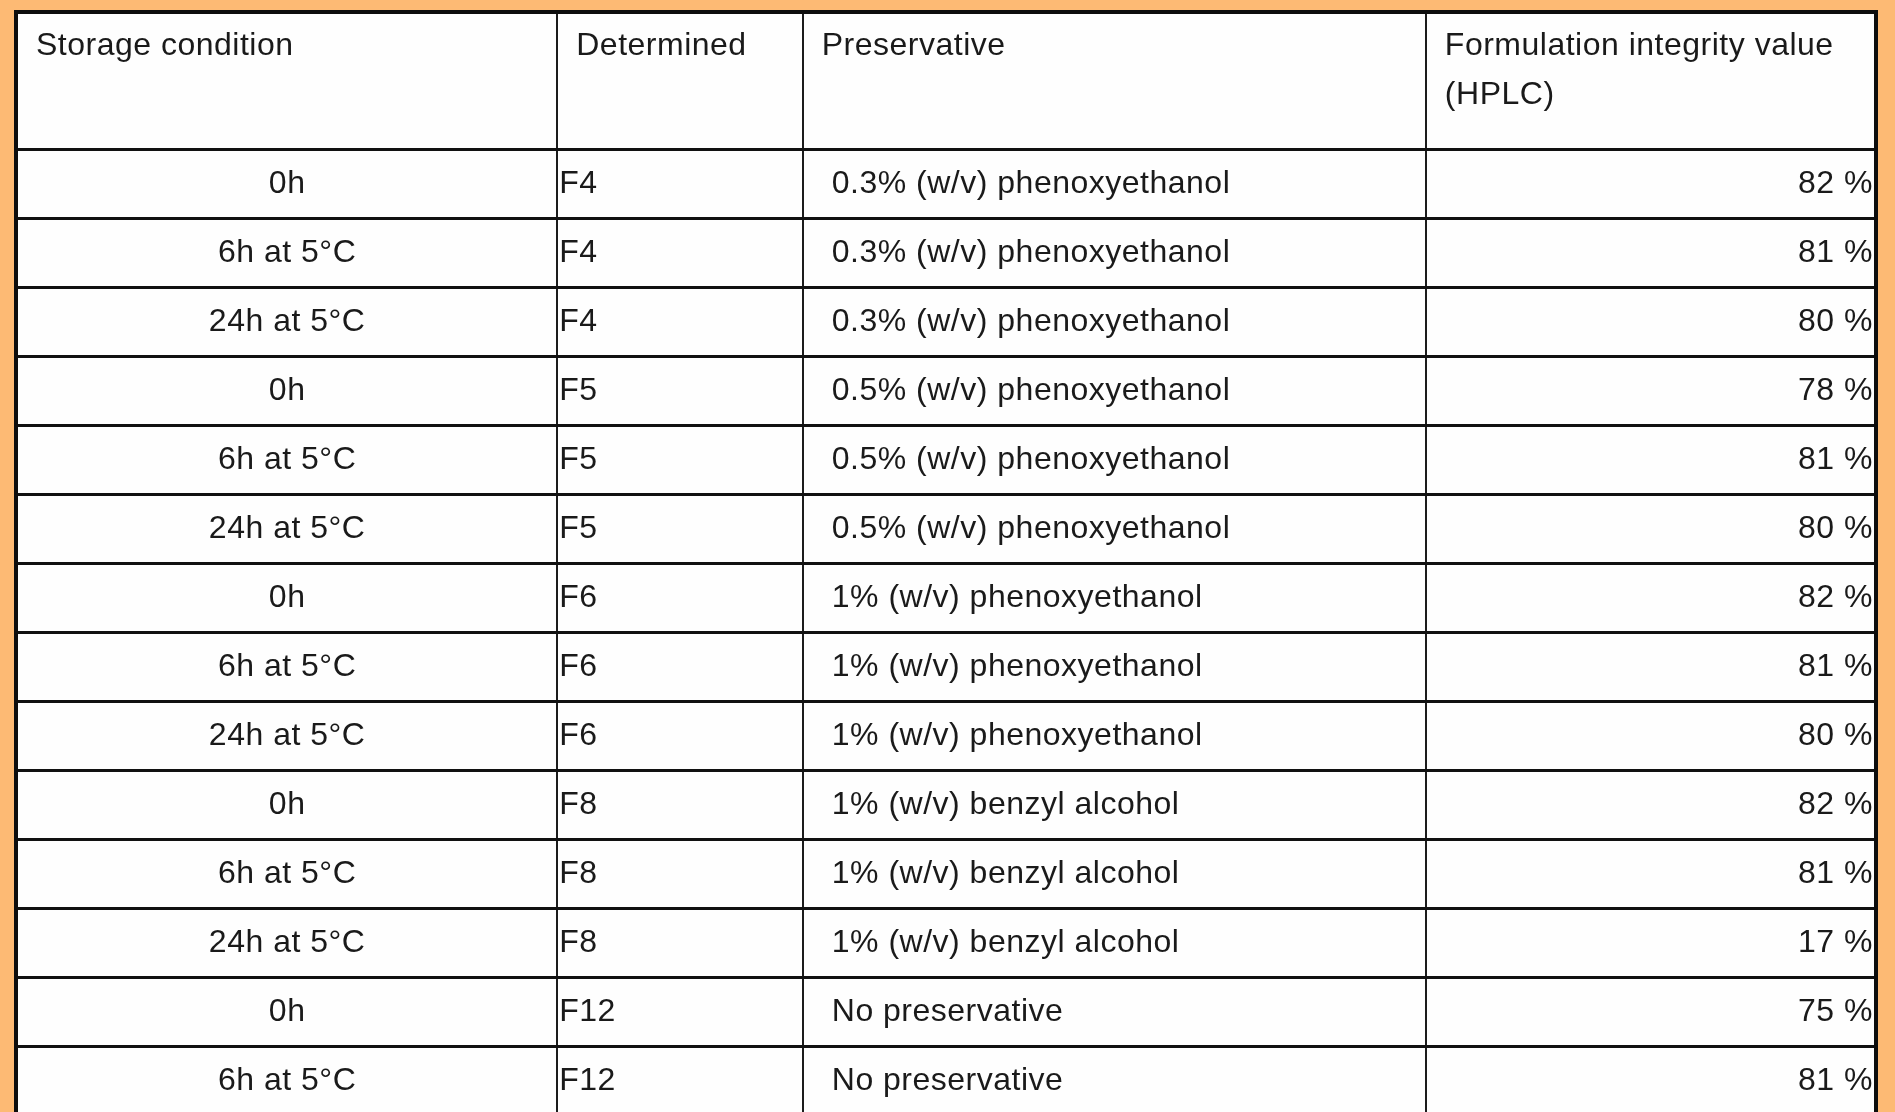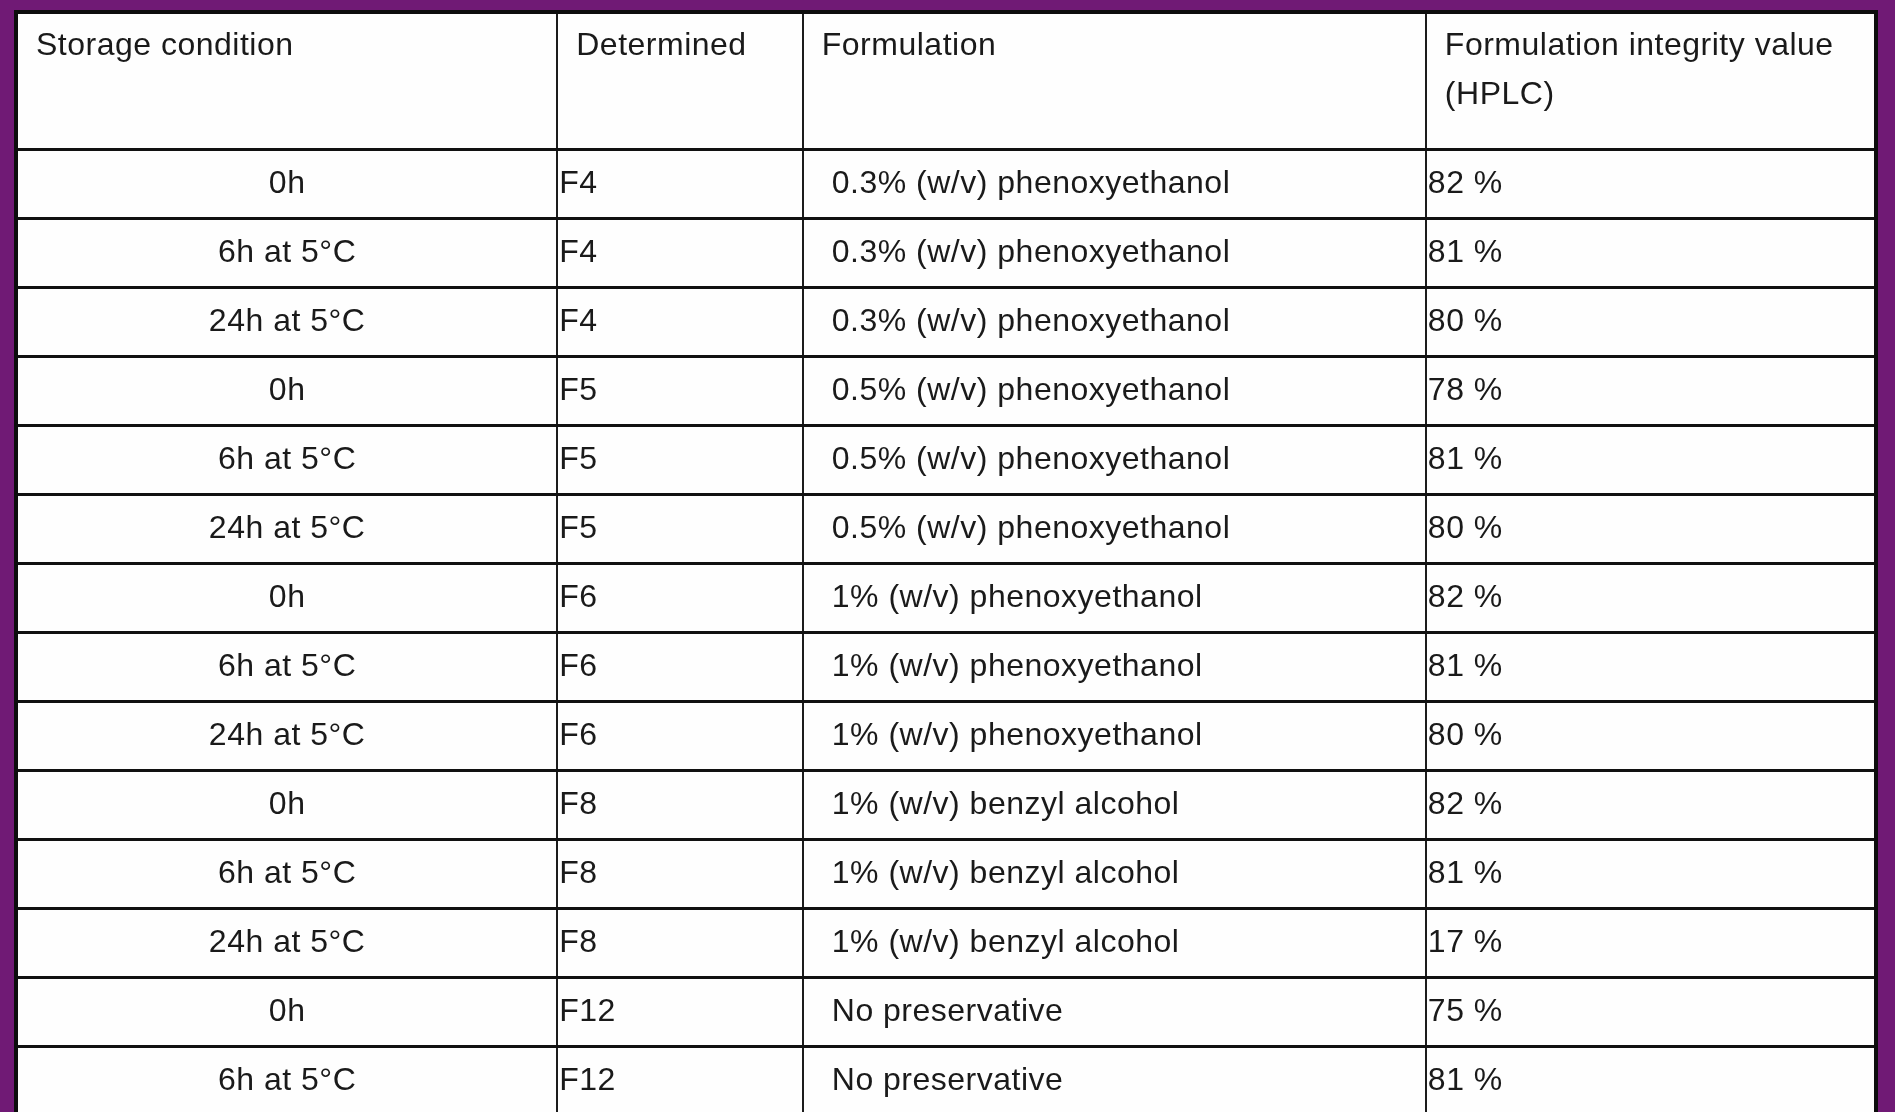--- a/index.html
+++ b/index.html
@@ -4,21 +4,21 @@
 <style>
   html, body {
     margin: 0;
     padding: 0;
     background: #ffffff;
   }
   .page {
     position: relative;
     width: 1895px;
     height: 1112px;
-    background: #701a75;
+    background: #fdba74;
     font-family: "Liberation Sans", sans-serif;
     color: #1a1a1a;
     overflow: hidden;
   }
   table.scan-table {
     position: absolute;
     left: 14px;
     top: 10px;
     width: 1864px;
     height: 1094px;
@@ -52,21 +52,21 @@
     margin-top: 12px;
   }
   tbody td {
     height: 61px;
     vertical-align: middle;
     padding-bottom: 4px;
   }
   td.c-storage   { text-align: center; }
   td.c-formulation { text-align: left; }
   td.c-preservative { text-align: left; padding-left: 28px; }
-  td.c-integrity { text-align: left; }
+  td.c-integrity { text-align: right; }
 </style>
 </head>
 <body>
 
 <div class="page">
   <table class="scan-table">
     <colgroup>
       <col style="width:29.1%">
       <col style="width:13.2%">
       <col style="width:33.5%">
@@ -74,21 +74,21 @@
     </colgroup>
     <thead>
       <tr>
         <th>
           <span>Storage condition</span>
         </th>
         <th>
           <span>Determined</span>
         </th>
         <th>
-          <span>Formulation</span>
+          <span>Preservative</span>
         </th>
         <th>
           <span>Formulation integrity value</span>
           <span class="hdr-line2">(HPLC)</span>
         </th>
       </tr>
     </thead>
     <tbody id="table-body">
         <tr>
     <td class="c-storage">0h</td>

